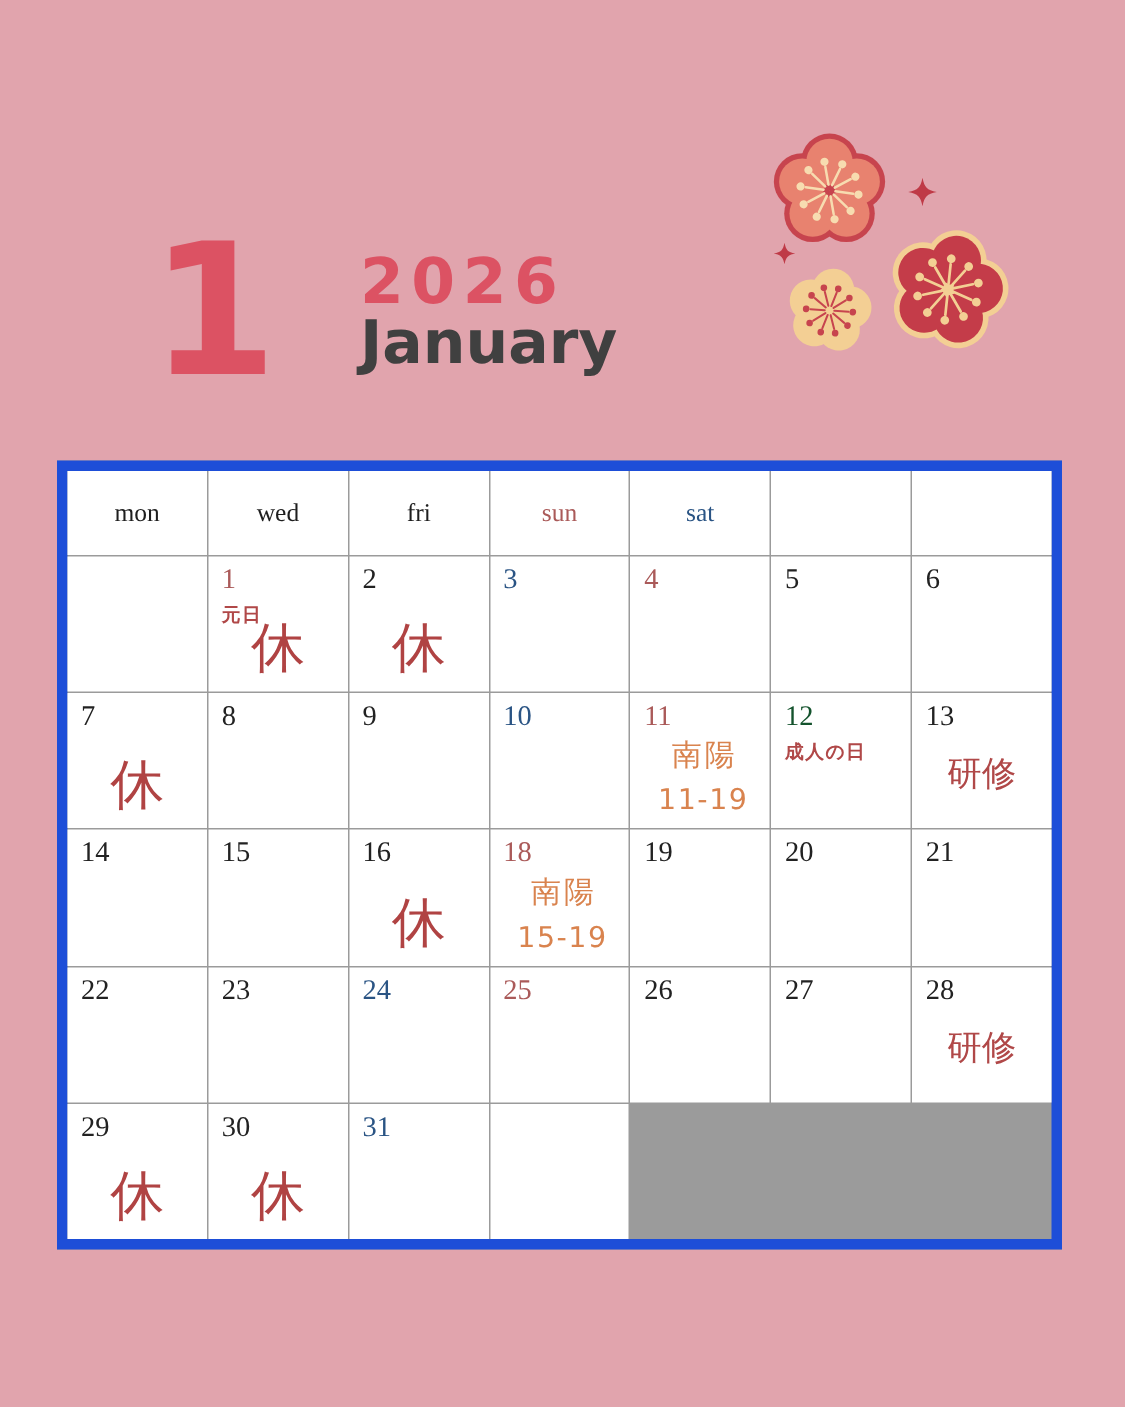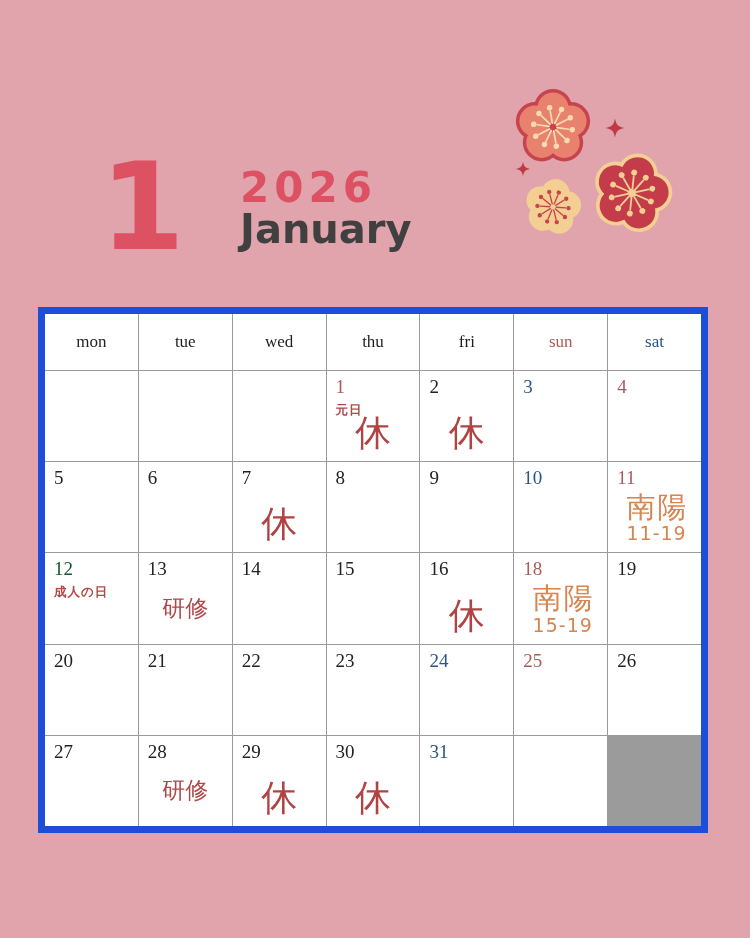--- a/index.html
+++ b/index.html
@@ -63,21 +63,21 @@
     font-size:36px;line-height:1;
   }
   .training-label{
     position:absolute;bottom:24px;left:0;right:0;text-align:center;
     font-family:"DejaVu Sans","Liberation Sans",sans-serif;
     font-size:23px;line-height:1;
   }
   .venue-label{
     position:absolute;top:31px;left:6px;right:0;text-align:center;
     font-family:"DejaVu Sans","Liberation Sans",sans-serif;
-    font-size:29px;line-height:1;letter-spacing:2px;
+    font-size:20px;line-height:1;letter-spacing:2px;
   }
   .venue-hours{
     position:absolute;bottom:9px;left:4px;right:0;text-align:center;
     font-family:"DejaVu Sans","Liberation Sans",sans-serif;
     font-size:19px;line-height:1;letter-spacing:1px;
   }
 </style>
 </head>
 <body>
 
@@ -142,23 +142,21 @@
     <use href="#petalsOutline" transform="translate(58,132) rotate(10) scale(0.74)" fill="#f3cf94"></use>
     <use href="#rays" transform="translate(58,132) rotate(4) scale(0.8)" stroke="#c7444e" fill="#c7444e"></use>
   </g>
 
   <use href="#sparkle" transform="translate(120,53) scale(0.95)" fill="#bf3a47"></use>
   <use href="#sparkle" transform="translate(28,94) scale(0.72)" fill="#bf3a47"></use>
 </svg>
 
 <div class="calendar">
     <div class="th" style="color: rgb(30, 30, 30);">mon</div>
-    <div class="th" style="color: rgb(30, 30, 30);">tue</div>
     <div class="th" style="color: rgb(30, 30, 30);">wed</div>
-    <div class="th" style="color: rgb(30, 30, 30);">thu</div>
     <div class="th" style="color: rgb(30, 30, 30);">fri</div>
     <div class="th" style="color: rgb(170, 90, 89);">sun</div>
     <div class="th" style="color: rgb(42, 84, 132);">sat</div>
     <div class="cell"></div>
     <div class="cell"></div>
     <div class="cell"></div>
     <div class="cell">
       <span class="date-number" style="color: rgb(170, 90, 89);">1</span>
       <div class="holiday-label" style="color: rgb(176, 72, 72);">元日</div>
       <div class="closed-mark" style="color: rgb(176, 67, 67);">休</div>

